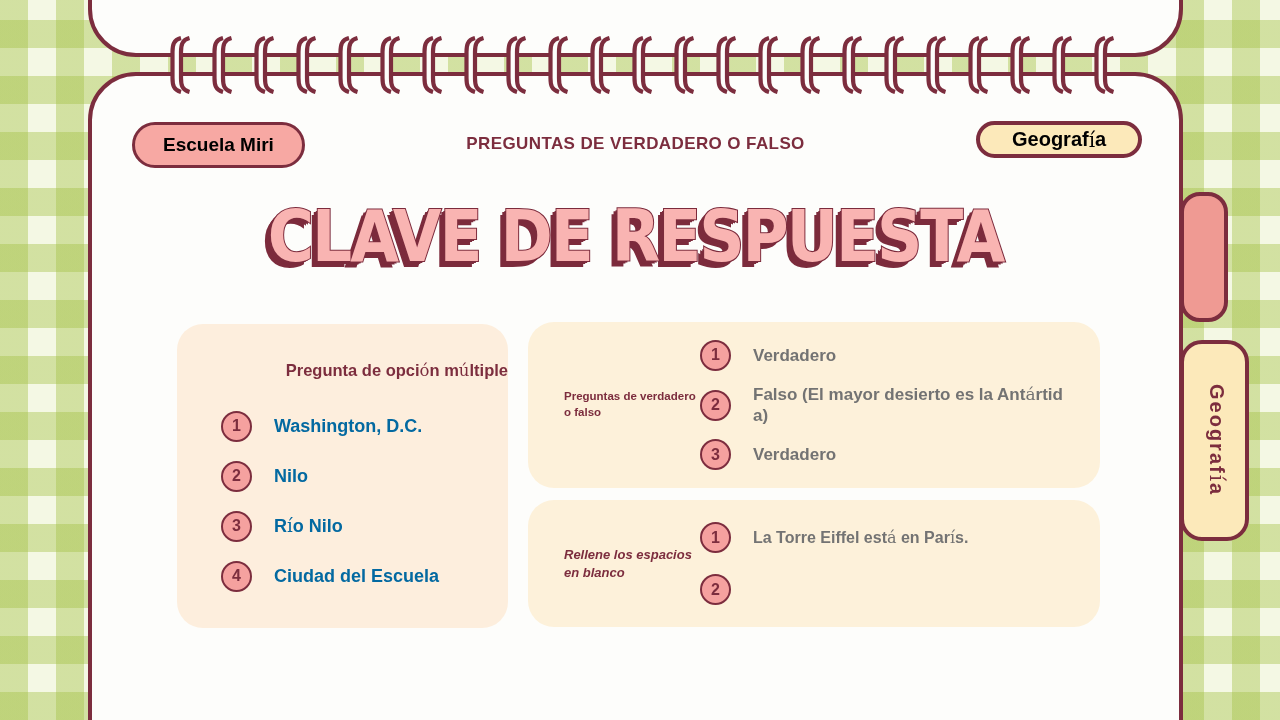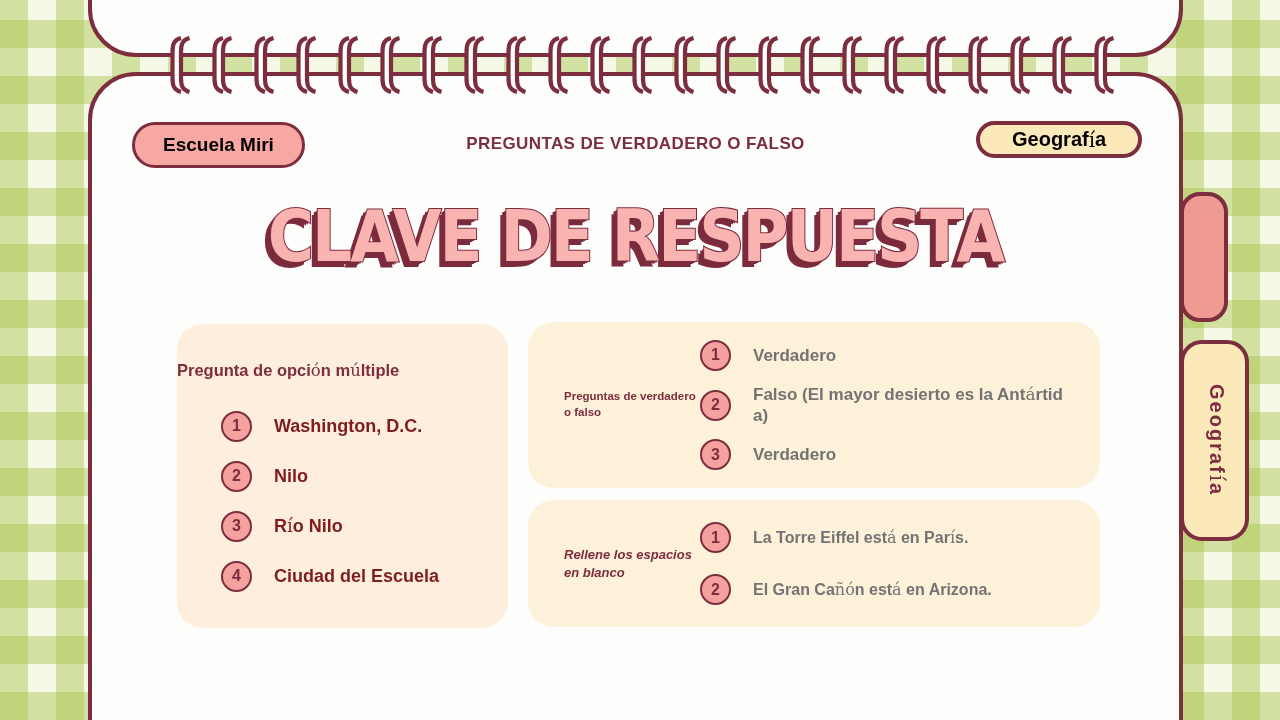--- a/index.html
+++ b/index.html
@@ -40,27 +40,27 @@
   .title{position:absolute;left:88px;top:196px;width:1095px;text-align:center;z-index:3;
     font-family:"DejaVu Sans",sans-serif;font-weight:bold;font-size:63px;letter-spacing:-2px;
     color:#f9b4b2;-webkit-text-stroke:2px #7c2b3c;paint-order:stroke fill;
     text-shadow:-2px 2px 0 #7c2b3c,-4px 3px 0 #7c2b3c,-6px 5px 0 #7c2b3c;
     transform:scaleY(1.12);transform-origin:50% 0;white-space:nowrap;}
   
   .panel{position:absolute;box-sizing:border-box;border-radius:26px;z-index:3;}
   .panel.mc{left:177px;top:324px;width:331px;height:304px;background:#fdeedd;}
   .panel.tf{left:528px;top:322px;width:572px;height:166px;background:#fdf1da;display:flex;align-items:center;}
   .panel.fb{left:528px;top:500px;width:572px;height:127px;background:#fdf1da;display:flex;align-items:center;}
-  .mc-heading{padding-top:37px;text-align:left;font-size:16.5px;font-weight:bold;color:#7c2d3e;}
+  .mc-heading{padding-top:37px;text-align:right;font-size:16.5px;font-weight:bold;color:#7c2d3e;}
   .mc-list{margin-top:21px;}
   .mc-row{display:flex;align-items:center;height:50px;padding-left:44px;}
   .numcircle{width:31px;height:31px;border-radius:50%;background:#f5a19f;border:2.5px solid #7c2d3e;
     display:flex;align-items:center;justify-content:center;font-weight:bold;font-size:16px;
     color:#7c2d3e;flex:0 0 31px;box-sizing:border-box;}
-  .mc-text{margin-left:22px;font-size:18px;font-weight:bold;color:#7f1d1d;}
+  .mc-text{margin-left:22px;font-size:18px;font-weight:bold;color:#0369a1;}
   .side-label{flex:0 0 136px;padding-left:36px;font-weight:bold;color:#7c2d3e;line-height:1.35;}
   .panel.tf .side-label{font-size:11.5px;}
   .panel.fb .side-label{font-size:13px;font-style:italic;}
   .rows{display:flex;flex-direction:column;flex:1;}
   .panel.tf .rows{gap:13px;}
   .panel.fb .rows{gap:21px;}
   .row{display:flex;align-items:center;}
   .row-text{margin-left:22px;font-weight:bold;color:#737373;line-height:1.25;width:322px;}
   .panel.tf .row-text{font-size:17px;}
   .panel.fb .row-text{font-size:16px;}
@@ -165,18 +165,17 @@
 
   <div class="panel fb">
     <div class="side-label">Rellene los espacios en blanco</div>
     <div class="rows">
       <div class="row">
         <div class="numcircle">1</div>
         <div class="row-text">La Torre Eiffel est<span class="acc">á</span> en Par<span class="acc">í</span>s.</div>
       </div>
       <div class="row">
         <div class="numcircle">2</div>
-        <div class="row-text">El Gran Ca<span class="acc">ñ</span><span class="acc">ó</span>n est<span class="acc">á</span> en Arizona.</div>
       </div>
     </div>
   </div>
 
 </div>
 
 </body></html>

